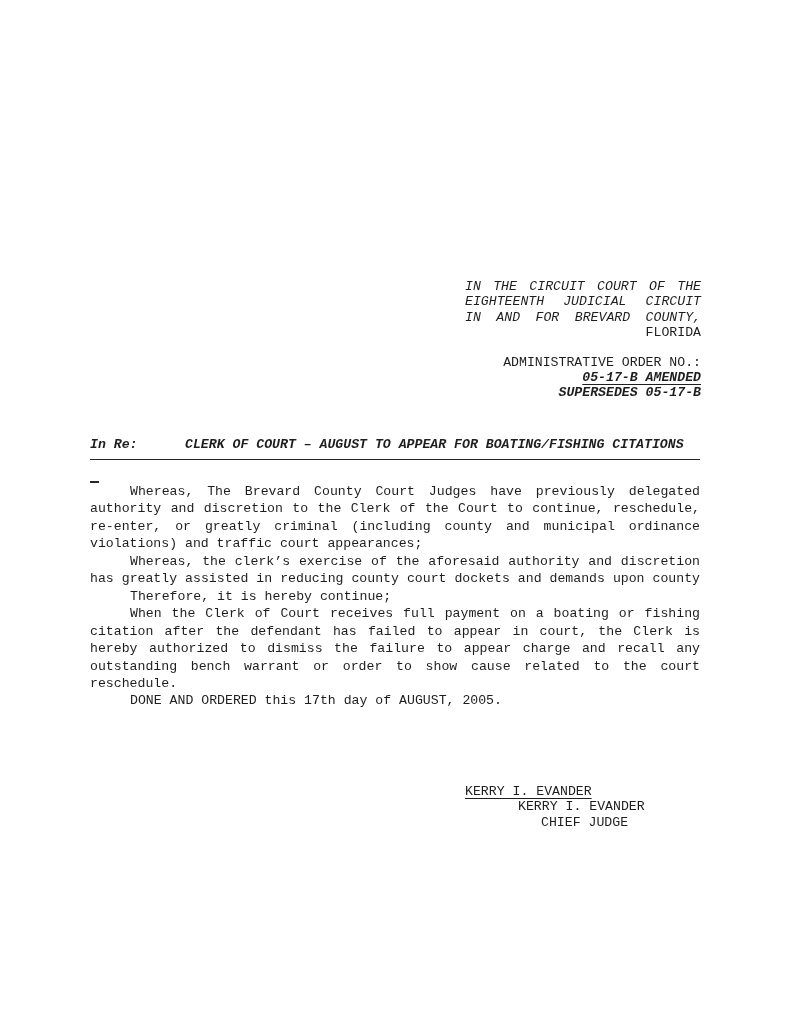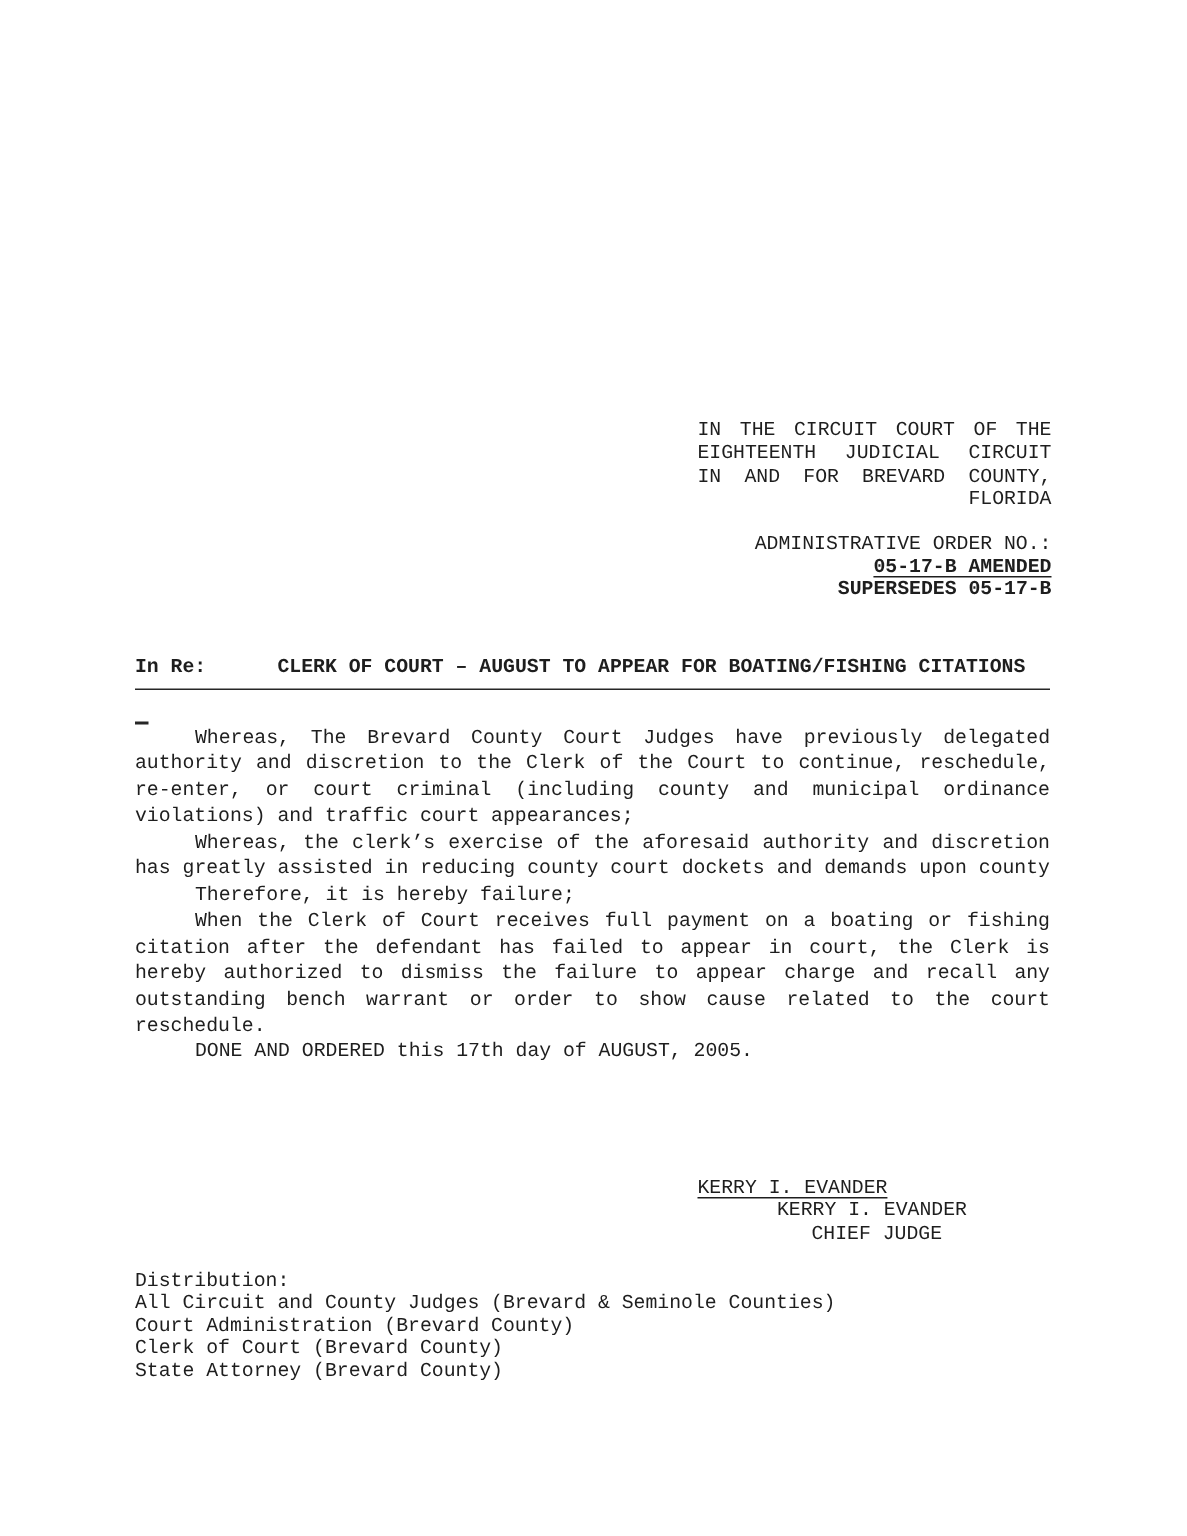--- a/index.html
+++ b/index.html
@@ -7,32 +7,32 @@
   .page {
     position: relative;
     width: 791px;
     height: 1024px;
     background: #ffffff;
     font-family: "Liberation Mono", "DejaVu Sans Mono", monospace;
     font-size: 13.2px;
     color: #1e1e1e;
     overflow: hidden;
   }
-  .bold { font-weight: bold; }
+  .bold { font-weight: bold; font-style: italic; }
   .u { text-decoration: underline; text-underline-offset: 2.5px; text-decoration-thickness: 1.4px; }
 
   
   .court-block {
     position: absolute;
     left: 465px;
     top: 279px;
     width: 236px;
   }
   .cline { line-height: 15.4px; white-space: nowrap; text-align: right; }
-  .cline.j { white-space: normal; text-align: justify; text-align-last: justify; }
+  .cline.j { white-space: normal; text-align: justify; text-align-last: justify; font-style: italic; }
   .hdr-spacer { height: 14px; }
 
   
   .re-line {
     position: absolute;
     left: 90px;
     top: 437px;
     width: 660px;
     height: 16px;
   }
@@ -102,44 +102,37 @@
   <div class="re-line">
     <span class="re-prefix bold">In Re:</span>
     <span class="re-title bold">CLERK OF COURT – AUGUST TO APPEAR FOR BOATING/FISHING CITATIONS</span>
   </div>
   <div class="title-rule"></div>
   <div class="title-rule-overflow"></div>
 
   <main class="body-text">
     <div class="ln j in">Whereas, The Brevard County Court Judges have previously delegated</div>
     <div class="ln j">authority and discretion to the Clerk of the Court to continue, reschedule,</div>
-    <div class="ln j">re-enter, or court criminal (including county and municipal ordinance</div>
+    <div class="ln j">re-enter, or greatly criminal (including county and municipal ordinance</div>
     <div class="ln">violations) and traffic court appearances;</div>
 
     <div class="ln j in">Whereas, the clerk’s exercise of the aforesaid authority and discretion</div>
     <div class="ln j">has greatly assisted in reducing county court dockets and demands upon county</div>
 
-    <div class="ln in">Therefore, it is hereby failure;</div>
+    <div class="ln in">Therefore, it is hereby continue;</div>
 
     <div class="ln j in">When the Clerk of Court receives full payment on a boating or fishing</div>
     <div class="ln j">citation after the defendant has failed to appear in court, the Clerk is</div>
     <div class="ln j">hereby authorized to dismiss the failure to appear charge and recall any</div>
     <div class="ln j">outstanding bench warrant or order to show cause related to the court</div>
     <div class="ln">reschedule.</div>
 
     <div class="ln in">DONE AND ORDERED this 17th day of AUGUST, 2005.</div>
   </main>
 
   <div class="sig-block">
     <div class="sig-name u">KERRY I. EVANDER</div>
     <div class="sig-printed">KERRY I. EVANDER</div>
     <div class="sig-title">CHIEF JUDGE</div>
   </div>
 
-  <div class="dist-block">
-    <div class="dline">Distribution:</div>
-    <div class="dline">All Circuit and County Judges (Brevard &amp; Seminole Counties)</div>
-    <div class="dline">Court Administration (Brevard County)</div>
-    <div class="dline">Clerk of Court (Brevard County)</div>
-    <div class="dline">State Attorney (Brevard County)</div>
-  </div>
 
 </div>
 
 </body></html>

